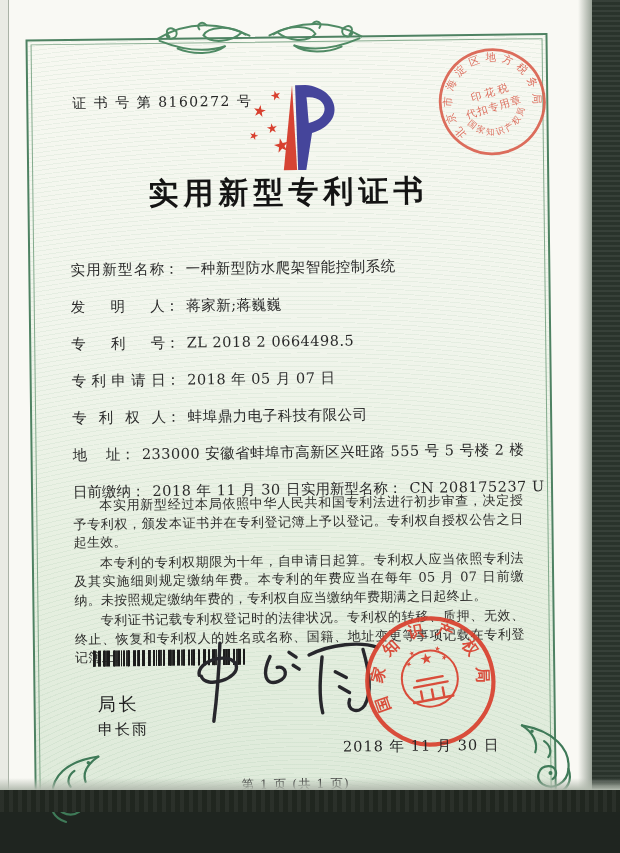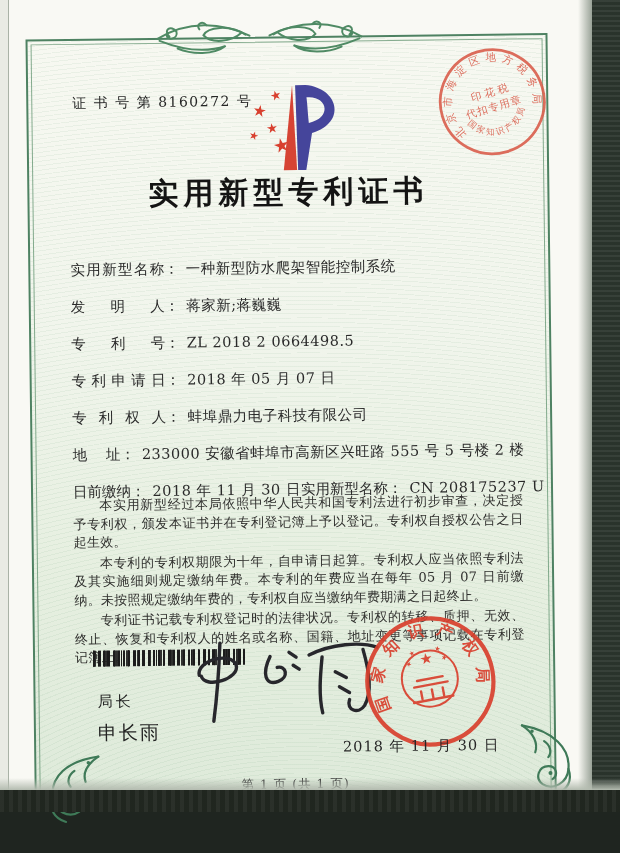--- a/index.html
+++ b/index.html
@@ -46,22 +46,22 @@
   .paras p{margin:0 0 2px 0;text-indent:2em;font-size:13px;line-height:18.5px;text-align:justify;letter-spacing:.3px;}
 
   .barcode{
     position:absolute;left:58px;top:610px;width:152px;height:16px;
     background:
       repeating-linear-gradient(90deg,#1c1c1c 0 2px,rgba(0,0,0,0) 2px 5px),
       repeating-linear-gradient(90deg,#1c1c1c 0 1px,rgba(0,0,0,0) 1px 7px),
       repeating-linear-gradient(90deg,rgba(28,28,28,.9) 0 3px,rgba(0,0,0,0) 3px 11px);
   }
 
-  .sig-title{position:absolute;left:62px;top:652px;font-size:15px;letter-spacing:3px;color:#222;}
-  .sig-name{position:absolute;left:62px;top:680px;font-size:19px;letter-spacing:2px;color:#222;}
+  .sig-title{position:absolute;left:62px;top:652px;font-size:18px;letter-spacing:3px;color:#222;}
+  .sig-name{position:absolute;left:62px;top:680px;font-size:15px;letter-spacing:2px;color:#222;}
   .signature{position:absolute;left:138px;top:596px;}
 
   .seal{position:absolute;left:320px;top:570px;transform:rotate(-10deg);opacity:.92;}
   .seal-date{position:absolute;left:300px;top:700px;width:170px;text-align:center;font-size:14.5px;letter-spacing:1px;color:#262626;z-index:3;}
 
   .footer{position:absolute;left:0;right:0;top:738px;text-align:center;font-size:12.5px;letter-spacing:1px;color:#333;}
 
   .ornament-top{position:absolute;left:154px;top:13px;z-index:2;}
   .flourish-bl{position:absolute;left:36px;top:748px;z-index:2;}
   .flourish-br{position:absolute;left:512px;top:720px;z-index:2;transform:scaleX(-1);}

